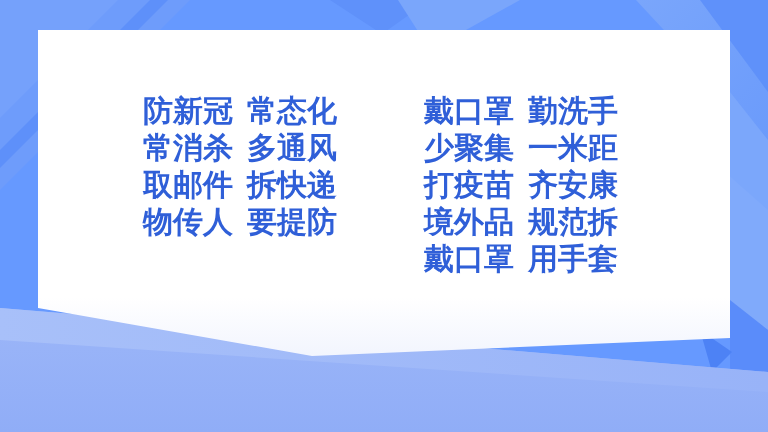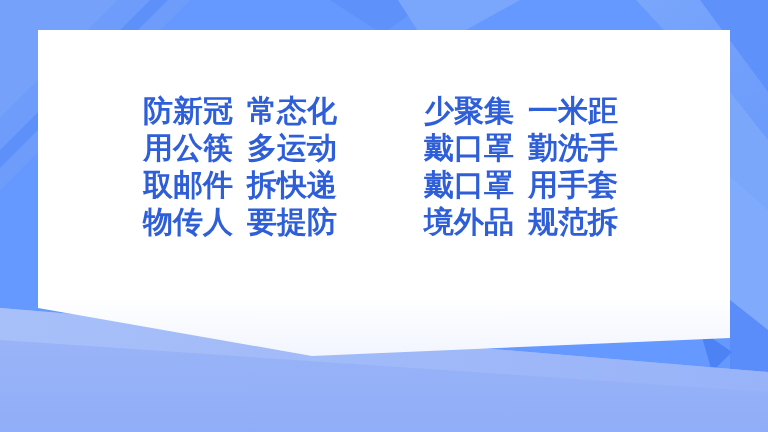--- a/index.html
+++ b/index.html
@@ -115,40 +115,43 @@
     <polygon points="38,30 730,30 730,338 312,356 38,308" fill="url(#cardShade)"></polygon>
   </svg>
 
   <div class="text-wrap">
 
     <div class="column col-left">
       <div class="slogan-row">
         <span>防新冠</span><span class="gap"></span><span>常态化</span>
       </div>
       <div class="slogan-row">
-        <span>用公筷</span><span class="gap"></span><span>多运动</span>
+        <span>常消杀</span><span class="gap"></span><span>多通风</span>
       </div>
       <div class="slogan-row">
         <span>取邮件</span><span class="gap"></span><span>拆快递</span>
       </div>
       <div class="slogan-row">
         <span>物传人</span><span class="gap"></span><span>要提防</span>
       </div>
     </div>
 
     <div class="column col-right">
       <div class="slogan-row">
+        <span>戴口罩</span><span class="gap"></span><span>勤洗手</span>
+      </div>
+      <div class="slogan-row">
         <span>少聚集</span><span class="gap"></span><span>一米距</span>
       </div>
       <div class="slogan-row">
-        <span>戴口罩</span><span class="gap"></span><span>勤洗手</span>
+        <span>打疫苗</span><span class="gap"></span><span>齐安康</span>
+      </div>
+      <div class="slogan-row">
+        <span>境外品</span><span class="gap"></span><span>规范拆</span>
       </div>
       <div class="slogan-row">
         <span>戴口罩</span><span class="gap"></span><span>用手套</span>
-      </div>
-      <div class="slogan-row">
-        <span>境外品</span><span class="gap"></span><span>规范拆</span>
       </div>
     </div>
 
   </div>
 
 </div>
 
 </body></html>

